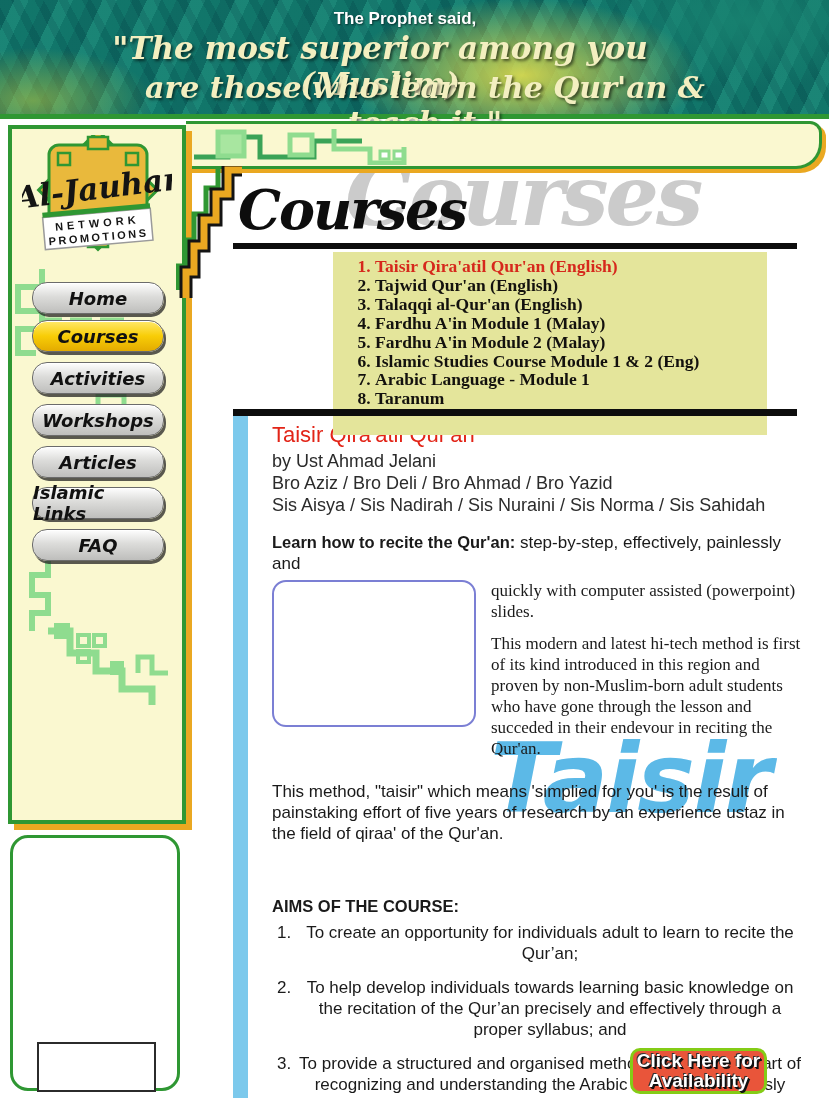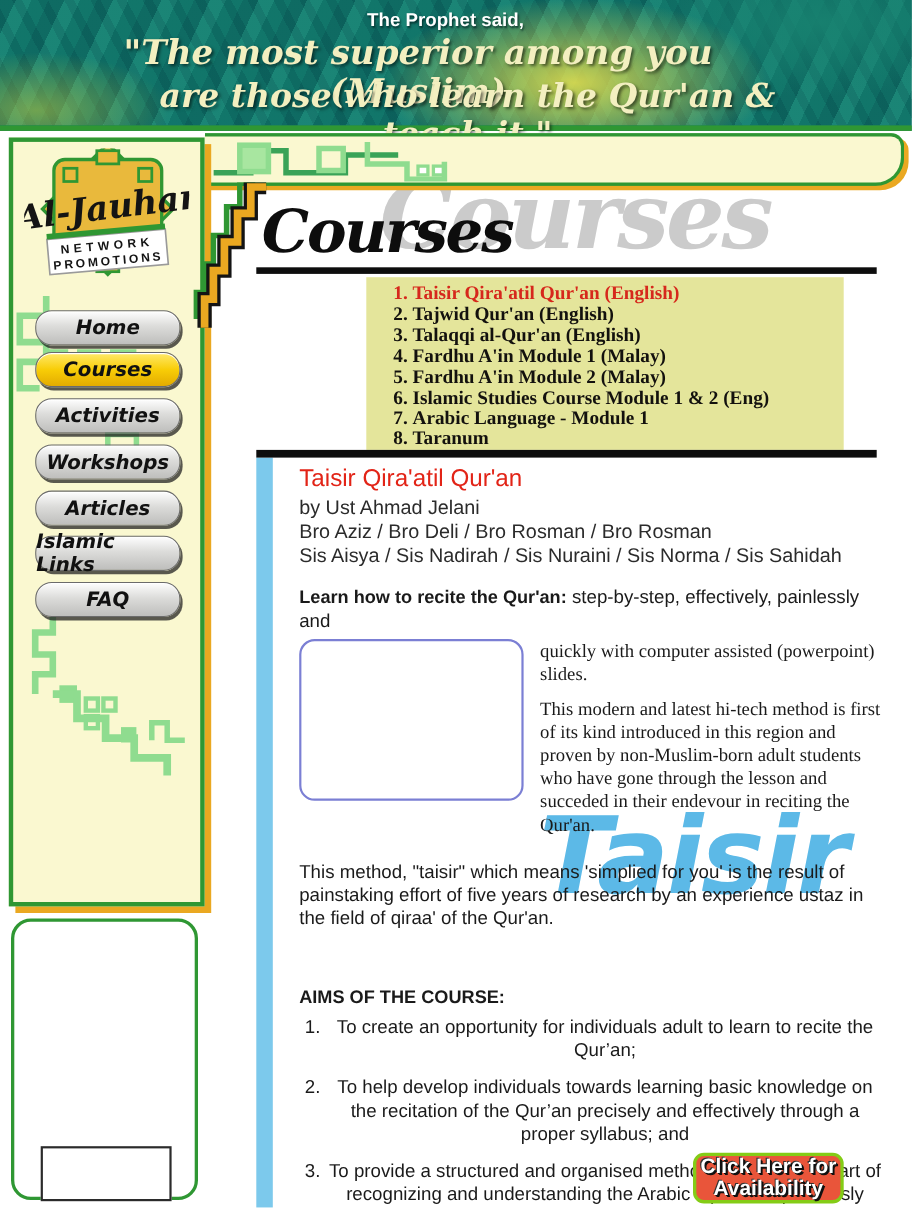--- a/index.html
+++ b/index.html
@@ -49,21 +49,21 @@
     font-family:"DejaVu Serif",serif;font-style:italic;font-weight:bold;
     font-size:84px;letter-spacing:-3px;color:#cbcbcb;}
   .page-title{position:absolute;left:238px;top:178px;z-index:3;
     font-family:"DejaVu Serif",serif;font-style:italic;font-weight:bold;
     font-size:54px;letter-spacing:-2px;color:#0d0d0d;}
   .rule{position:absolute;background:#0d0d0d;z-index:3;}
   .rule-top{left:233px;top:243px;width:564px;height:6px;}
   .rule-bottom{left:233px;top:409px;width:564px;height:7px;}
 
   
-  .course-box{position:absolute;left:333px;top:252px;width:434px;height:157px;background:#e4e59b;z-index:2;}
+  .course-box{position:absolute;left:333px;top:252px;width:434px;height:183px;background:#e4e59b;z-index:2;}
   .course-box ol{margin:5px 0 0;padding:0 0 0 42px;
     font-family:"Liberation Serif",serif;font-weight:bold;font-size:17.5px;line-height:18.9px;color:#13110e;}
   .course-box ol li.hl{color:#d6281c;}
 
   
   .blue-bar{position:absolute;left:233px;top:416px;width:15px;height:682px;background:#7cc9ec;}
   .taisir-wm{position:absolute;left:490px;top:722px;z-index:0;
     font-family:"DejaVu Sans",sans-serif;font-style:italic;font-weight:bold;
     font-size:97px;letter-spacing:-2px;color:#5cb9e7;}
   .content{position:absolute;left:272px;top:424px;width:530px;z-index:1;font-size:17px;line-height:21px;}
@@ -203,21 +203,21 @@
   </div>
   <div class="rule rule-bottom"></div>
 
   <div class="blue-bar"></div>
   <div class="taisir-wm">Taisir</div>
 
   <div class="content">
     <h2 class="course-title">Taisir Qira'atil Qur'an</h2>
     <div class="byline">
       <p>by Ust Ahmad Jelani</p>
-      <p>Bro Aziz  / Bro Deli / Bro Rosman / Bro Rosman</p>
+      <p>Bro Aziz  / Bro Deli / Bro Ahmad / Bro Yazid</p>
       <p>Sis Aisya / Sis Nadirah / Sis Nuraini / Sis Norma / Sis Sahidah</p>
     </div>
 
     <p class="learn"><b>Learn how to recite the Qur'an:</b><span> step-by-step, effectively, painlessly and</span></p>
 
     <div class="media-row">
       <div class="img-ph"></div>
       <div class="wrap-col">
         <p>quickly with computer assisted (powerpoint) slides.</p>
         <p>This modern and latest hi-tech method is first of its kind introduced in this region and proven by non-Muslim-born adult students who have gone through the lesson and succeded in their endevour in reciting the Qur'an.</p>

